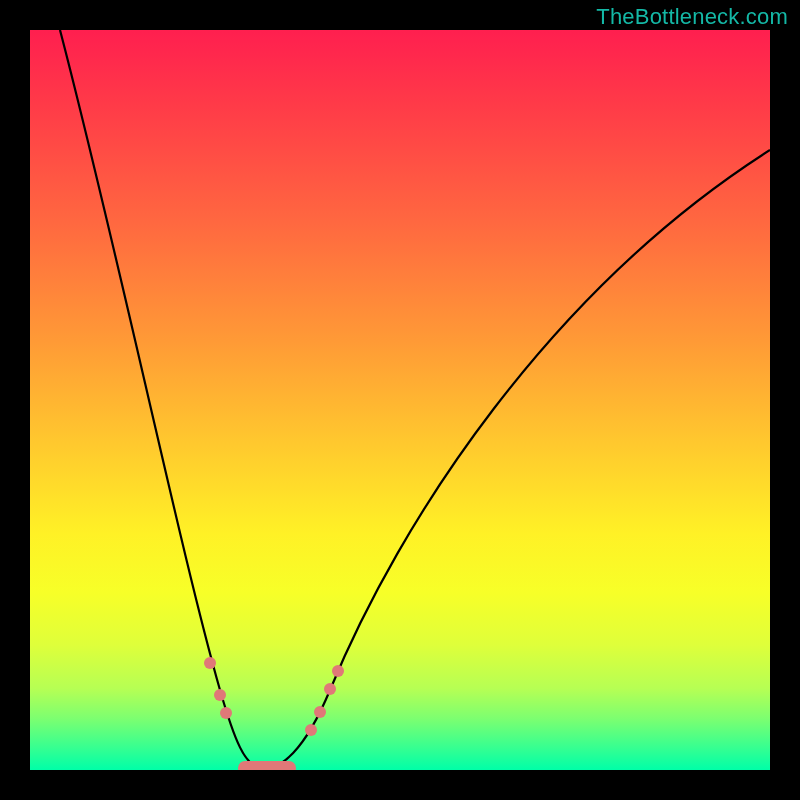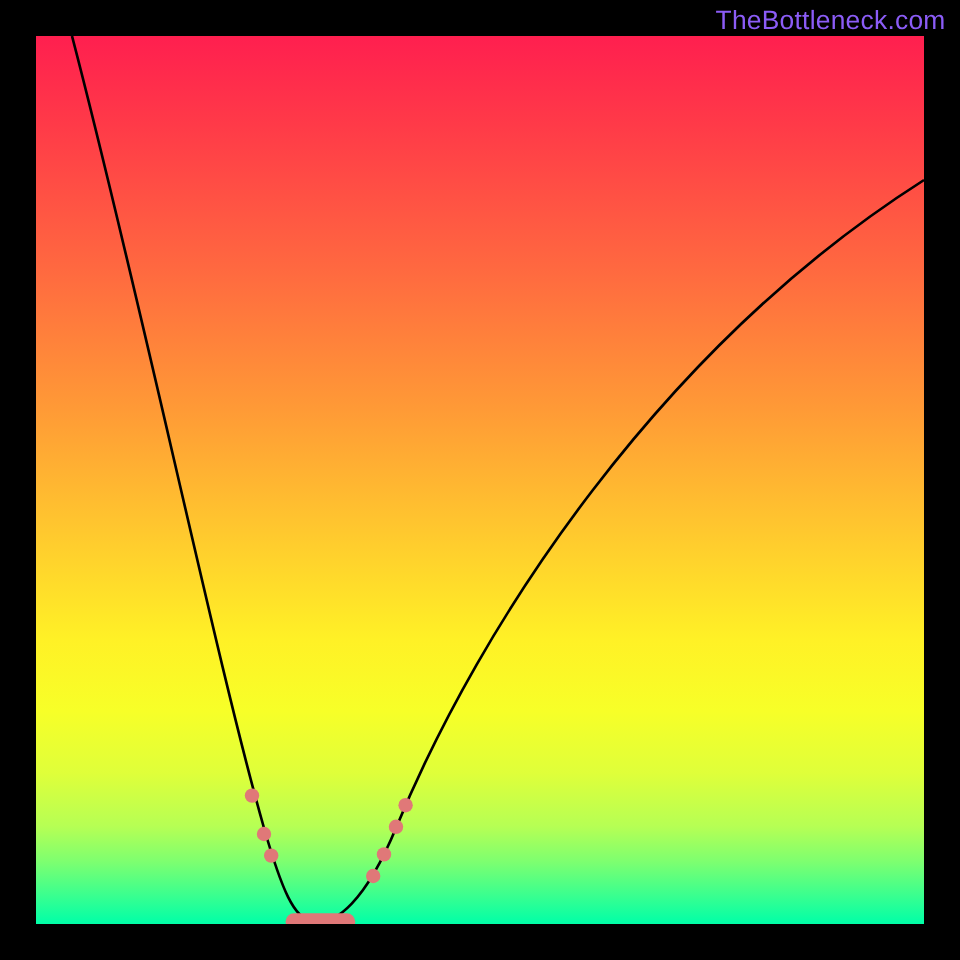--- a/index.html
+++ b/index.html
@@ -39,21 +39,21 @@
       #36ff91 97%,
       #00ffa8 100%
     );
   }
   .watermark {
     position: absolute;
     top: 4px;
     right: 12px;
     font-family: Arial, Helvetica, sans-serif;
     font-size: 22px;
-    color: #8b5cf6;
+    color: #14b8a6;
     letter-spacing: 0.2px;
   }
   svg {
     position: absolute;
     top: 0;
     left: 0;
   }
 </style>
 </head>
 <body>

